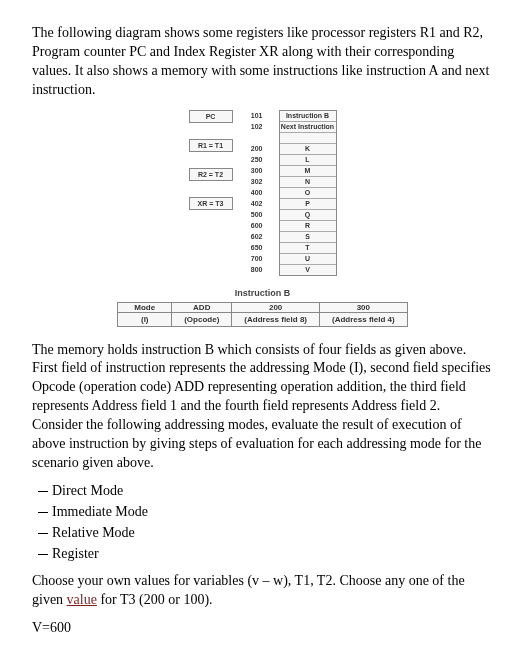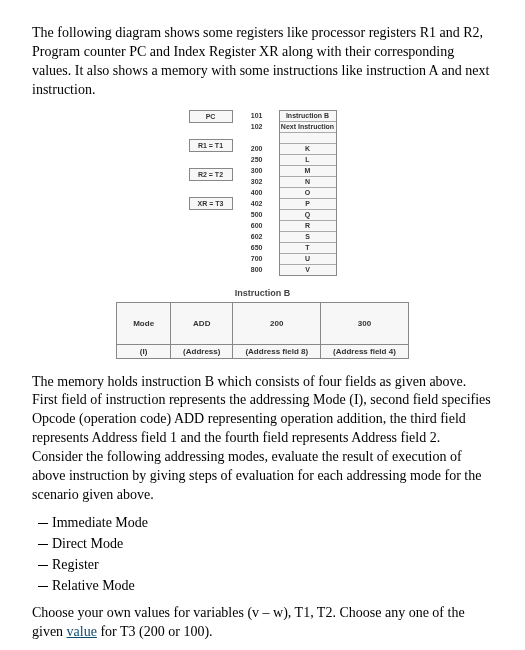--- a/index.html
+++ b/index.html
@@ -76,25 +76,25 @@
     font-size: 8px;
     font-weight: bold;
     color:#333;
   }
   .instr-table td {
     border: 1px solid #888;
     padding: 2px 12px;
     text-align: center;
     background:#f7f7f7;
   }
-  .instr-table tr:first-child td { padding: 16px 16px; }
+  .instr-table tr:first-child td { padding: 0 16px; }
   .modes { margin: 6px 0 10px 6px; }
   .modes div { margin: 5px 0; }
   .memdash { display:inline-block; width:10px; height:1px; background:#000; vertical-align:middle; margin-right:4px;}
-  .underline-blue { color:#0c4a6e; text-decoration: underline; }
+  .underline-blue { color:#7f1d1d; text-decoration: underline; }
   .vals div { margin: 6px 0; }
 </style>
 </head>
 <body>
 
 <p>The following diagram shows some registers like processor registers R1 and R2, Program counter PC and Index Register XR along with their corresponding values. It also shows a memory with some instructions like instruction A and next instruction.</p>
 
 <div class="diagram-wrap">
   <div class="diagram">
     <div class="reg-col">
@@ -148,35 +148,35 @@
   <table class="instr-table">
     <tbody>
         <tr>
       <td>Mode</td>
       <td>ADD</td>
       <td>200</td>
       <td>300</td>
     </tr>
     <tr>
       <td>(I)</td>
-      <td>(Address)</td>
+      <td>(Opcode)</td>
       <td>(Address field 8)</td>
       <td>(Address field 4)</td>
     </tr>
   </tbody>
     </table>
 </div>
 
 <p>The memory holds instruction B which consists of four fields as given above. First field of instruction represents the addressing Mode (I), second field specifies Opcode (operation code) ADD representing operation addition, the third field represents Address field 1 and the fourth field represents Address field 2. Consider the following addressing modes, evaluate the result of execution of above instruction by giving steps of evaluation for each addressing mode for the scenario given above.</p>
 
 <div class="modes">
+  <div><span class="memdash"></span><span>Direct Mode</span></div>
   <div><span class="memdash"></span><span>Immediate Mode</span></div>
-  <div><span class="memdash"></span><span>Direct Mode</span></div>
+  <div><span class="memdash"></span><span>Relative Mode</span></div>
   <div><span class="memdash"></span><span>Register</span></div>
-  <div><span class="memdash"></span><span>Relative Mode</span></div>
 </div>
 
 <p>
   <span>Choose your own values for variables (v – w), T1, T2. Choose any one of the given </span><span class="underline-blue">value</span><span> for T3 (200 or 100).</span>
 </p>
 
 <div class="vals">
   <div>V=600</div>
 
 </div>

